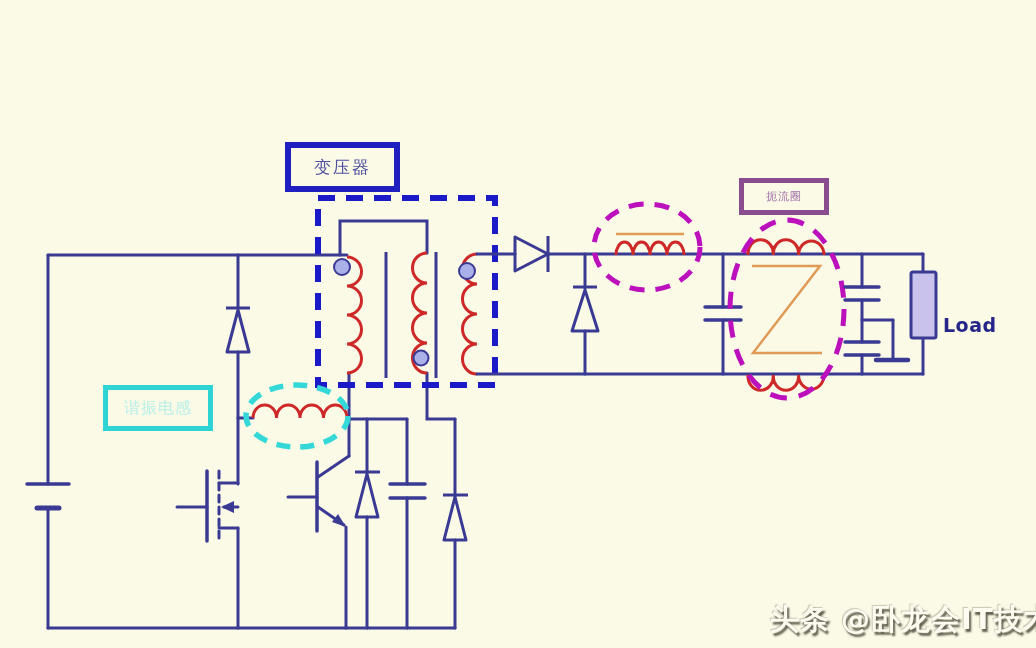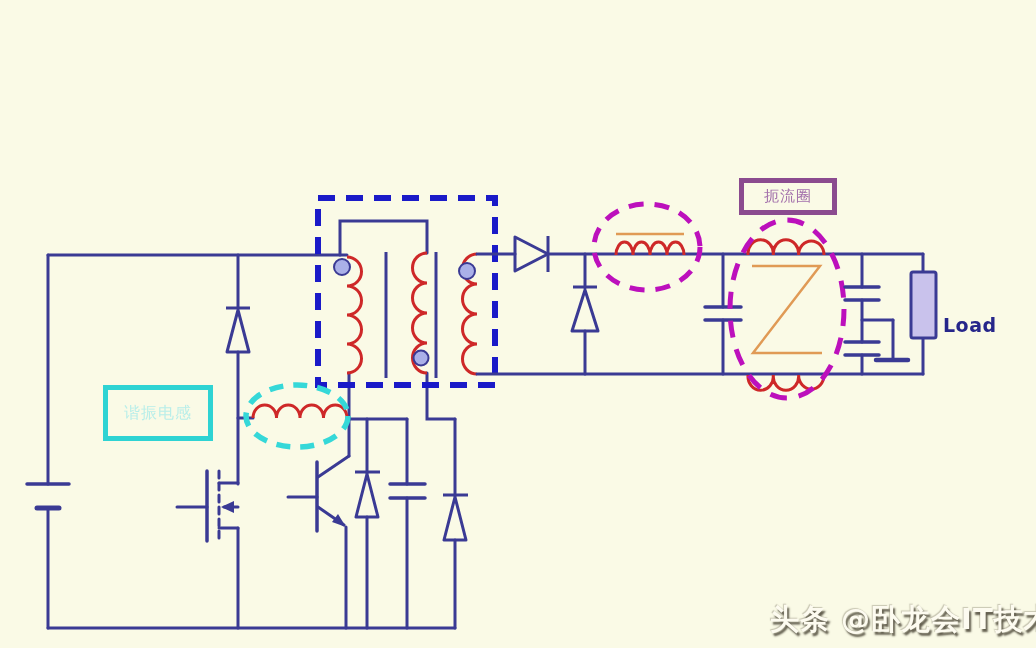--- a/index.html
+++ b/index.html
@@ -13,25 +13,25 @@
   svg{position:absolute;left:0;top:0;}
   .lblbox{
     position:absolute;display:flex;align-items:center;justify-content:center;
     box-sizing:border-box;background:transparent;letter-spacing:2px;
   }
   .lbl-transformer{
     left:285px;top:142px;width:115px;height:50px;
     border:6px solid #2020C0;color:#4F4FA0;font-size:17px;
   }
   .lbl-choke{
-    left:739px;top:178px;width:98px;height:37px;
-    border:5px solid #8B4B8F;color:#A472AC;font-size:15px;letter-spacing:1px;
+    left:739px;top:178px;width:90px;height:37px;
+    border:5px solid #8B4B8F;color:#A472AC;font-size:11px;letter-spacing:1px;
   }
   .lbl-resonant{
-    left:103px;top:385px;width:110px;height:56px;
+    left:103px;top:385px;width:110px;height:46px;
     border:5px solid #2ED3D3;color:#B8EEE9;font-size:16px;letter-spacing:1px;
   }
   .lbl-load{
     position:absolute;left:943px;top:295px;
     color:#26268A;font-size:19px;font-weight:600;letter-spacing:0.5px;margin-top:19px;
   }
   .watermark{
     position:absolute;left:770px;top:600px;width:260px;
     font-size:29px;font-weight:700;letter-spacing:1px;white-space:nowrap;
     color:#FDFBF0;
@@ -176,20 +176,23 @@
     <path d="M845 342 H879"></path>
     <path d="M845 355 H879"></path>
   </g>
   <path d="M876 360 H908" stroke="#3A3A94" stroke-width="4.5" stroke-linecap="round"></path>
 
   <rect x="911" y="272" width="25" height="66" rx="2" fill="#C9C2EC" stroke="#3A3A94" stroke-width="3"></rect>
 
   <ellipse cx="297" cy="416" rx="51" ry="31" fill="none" stroke="#35D8D8" stroke-width="5.5" stroke-dasharray="14 10"></ellipse>
 </svg>
 
+  <div class="lblbox lbl-transformer">
+    <span>变压器</span>
+  </div>
 
   <div class="lblbox lbl-choke">
     <span>扼流圈</span>
   </div>
 
   <div class="lblbox lbl-resonant">
     <span>谐振电感</span>
   </div>
 
   <div class="lbl-load">Load</div>

